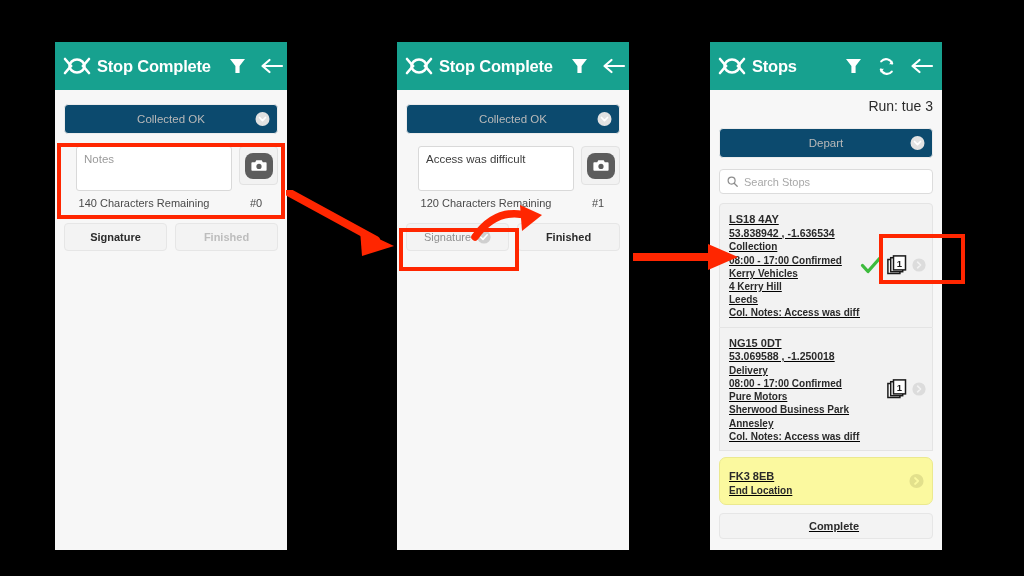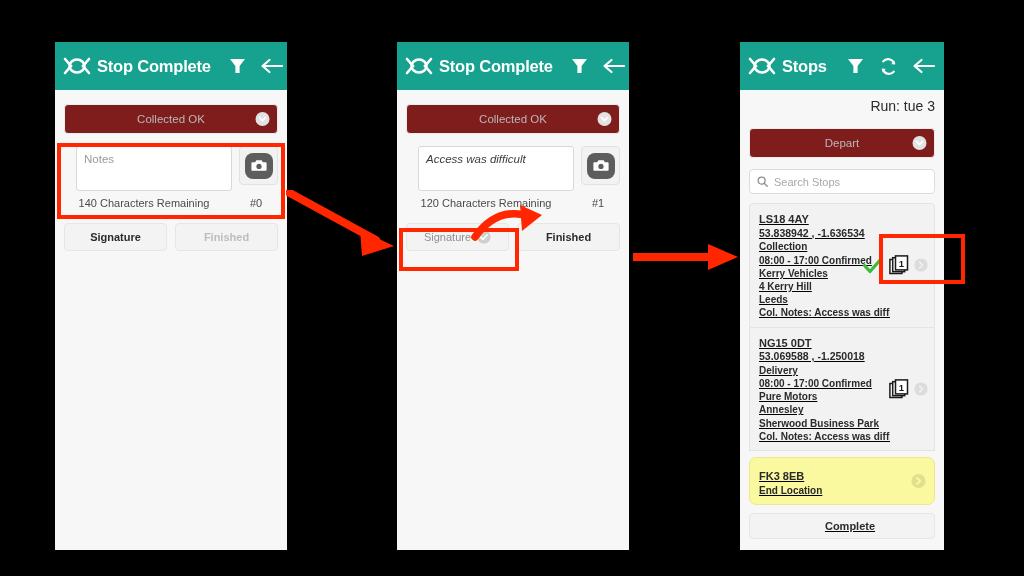--- a/index.html
+++ b/index.html
@@ -12,21 +12,21 @@
   .stage { position: relative; width: 1024px; height: 576px; background: #000; }
 
   
   .phone {
     position: absolute;
     background: #f7f7f7;
     overflow: hidden;
   }
   #panel-1 { left: 55px;  top: 42px;  width: 232px; height: 508px; }
   #panel-2 { left: 397px; top: 42px;  width: 232px; height: 508px; }
-  #panel-3 { left: 740px; top: 42px;  width: 204px; height: 508px; }
+  #panel-3 { left: 710px; top: 42px;  width: 232px; height: 508px; }
 
   
   .appbar {
     height: 48px;
     background: #17a18f;
     display: flex;
     align-items: center;
     padding: 0 8px 0 7px;
     gap: 4px;
   }
@@ -41,21 +41,21 @@
   }
   .appbar .spacer { flex: 1 1 auto; }
   .appbar .abicon { flex: 0 0 auto; display: block; margin-left: 9px; }
 
   
   .body { padding: 0 9px; }
 
   .dropdown {
     margin-top: 14px;
     height: 30px;
-    background: #7f1d1d;
+    background: #0c4a6e;
     border: 1px solid #ececec;
     border-radius: 4px;
     display: flex;
     align-items: center;
     justify-content: center;
     position: relative;
   }
   .dropdown .dd-label {
     color: #b9b9b9;
     font-size: 11.5px;
@@ -77,21 +77,21 @@
     flex: 1 1 auto;
     height: 45px;
     background: #fff;
     border: 1px solid #d9d9d9;
     border-radius: 3px;
     padding: 6px 7px;
     font-size: 11.5px;
     color: #9a9a9a;
     line-height: 1.2;
   }
-  .notes-box.filled { color: #3c3c3c; font-style: italic; }
+  .notes-box.filled { color: #3c3c3c; }
   .cam-btn {
     flex: 0 0 auto;
     width: 39px; height: 39px;
     background: #f2f2f2;
     border: 1px solid #e2e2e2;
     border-radius: 4px;
     display: flex; align-items: center; justify-content: center;
   }
   .cam-inner {
     width: 28px; height: 26px;
@@ -411,22 +411,22 @@
             </svg>
           </div>
         </div>
 
         <div class="stop-card">
           <div class="line code">NG15 0DT</div>
           <div class="line coords">53.069588 , -1.250018</div>
           <div class="line">Delivery</div>
           <div class="line">08:00 - 17:00 Confirmed</div>
           <div class="line">Pure Motors</div>
+          <div class="line">Sherwood Business Park</div>
           <div class="line">Annesley</div>
-          <div class="line">Sherwood Business Park</div>
           <div class="line clip">Col. Notes: Access was diffic</div>
           <div class="card-right">
             <svg width="20" height="20" viewBox="0 0 20 20">
               <rect x="0.9" y="4.5" width="12" height="14" fill="#fff" stroke="#1a1a1a" stroke-width="1.5"></rect>
               <rect x="3.7" y="2.7" width="12" height="14" fill="#fff" stroke="#1a1a1a" stroke-width="1.5"></rect>
               <rect x="6.5" y="0.9" width="12" height="14" fill="#fff" stroke="#1a1a1a" stroke-width="1.5"></rect>
               <text x="12.4" y="12.2" font-family="Liberation Sans, sans-serif" font-size="9.5" font-weight="bold" fill="#1a1a1a" text-anchor="middle">1</text>
             </svg>
             <svg width="14" height="14" viewBox="0 0 14 14">
               <circle cx="7" cy="7" r="6.6" fill="#dcdcdc"></circle>

